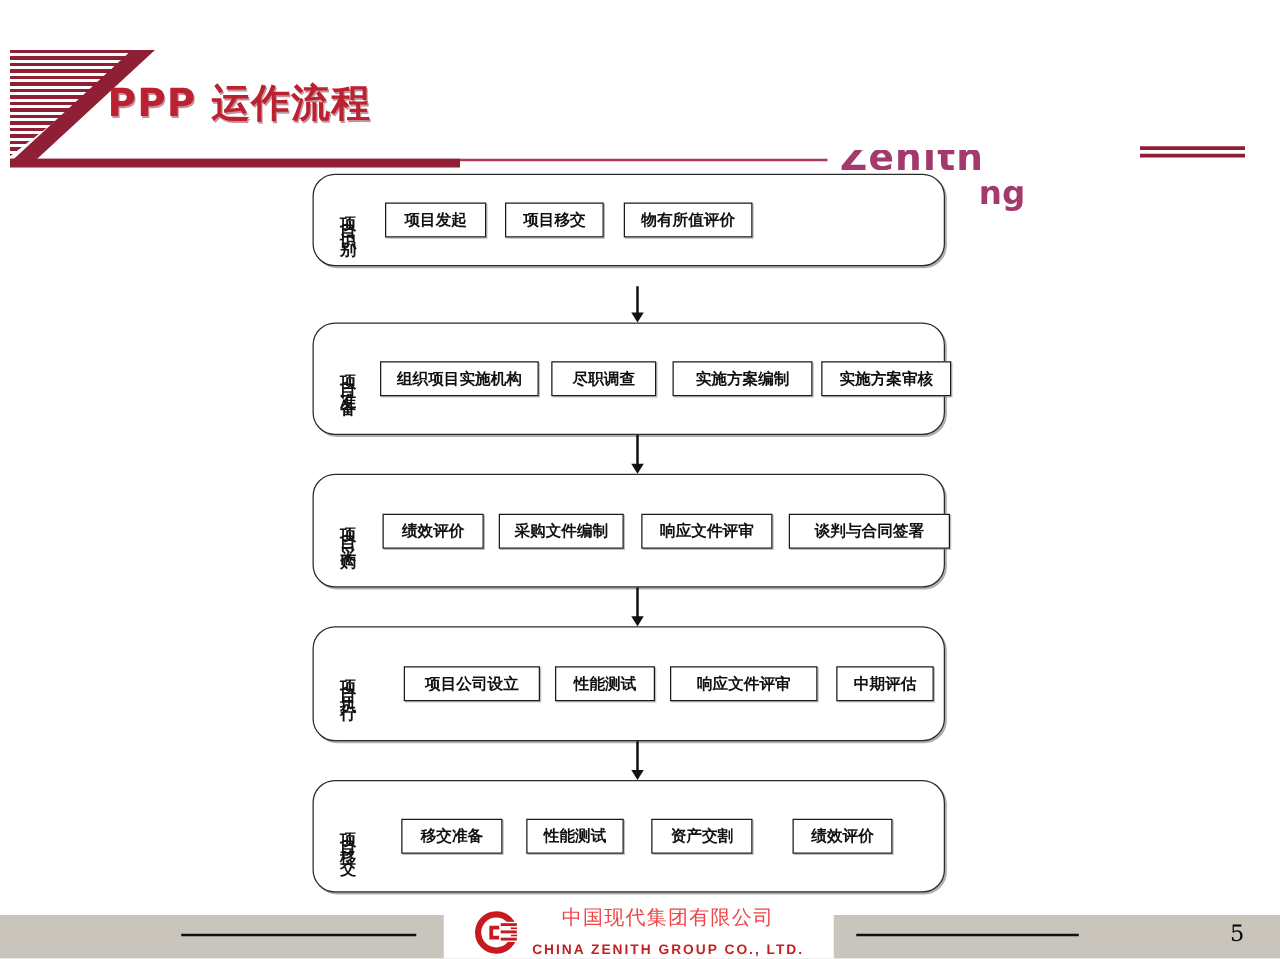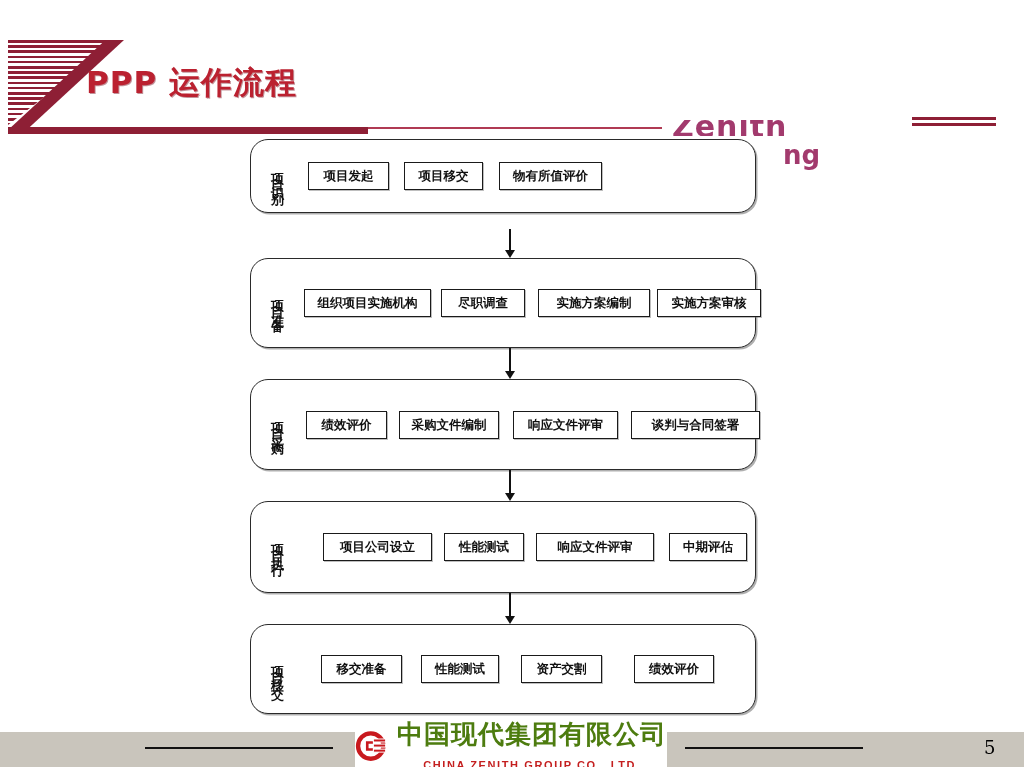--- a/index.html
+++ b/index.html
@@ -63,21 +63,21 @@
   
   .footer-bar { position:absolute; left:0; top:732px; width:1024px; height:35px; background:#c9c5bc; }
   .footer-line { position:absolute; top:747px; height:2px; background:#111; }
   .footer-line.left  { left:145px; width:188px; }
   .footer-line.right { left:685px; width:178px; }
   .logo-box {
     position:absolute; left:355px; top:725px; width:312px; height:42px; background:#fff;
     display:flex; align-items:center; justify-content:center; gap:7px;
   }
   .logo-text { display:flex; flex-direction:column; align-items:center; line-height:1.05; }
-  .logo-cn { font-size:26px; font-weight:bold; color:#4d7c0f; letter-spacing:1px; white-space:nowrap; }
+  .logo-cn { font-size:16px; font-weight:normal; color:#ef4444; letter-spacing:1px; white-space:nowrap; }
   .logo-en { font-size:11px; font-weight:bold; color:#c41f1f; letter-spacing:1.6px; white-space:nowrap;
              font-family:"Liberation Sans", sans-serif;margin-top:12px; }
   .page-number { position:absolute; left:984px; top:737px; font-family:"DejaVu Serif", serif;
                  font-size:18px; color:#000; }
 </style>
 </head>
 <body>
 
 <div class="slide">
 

